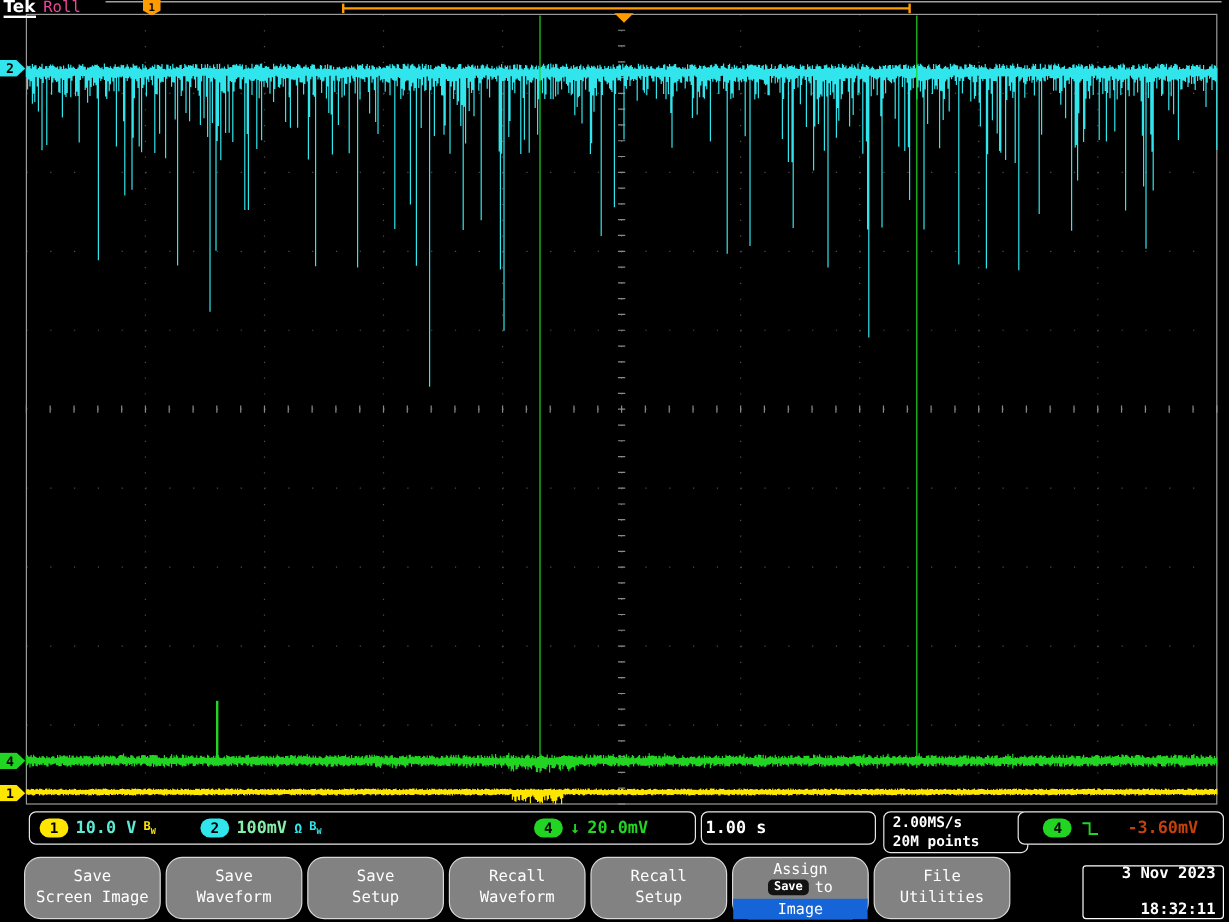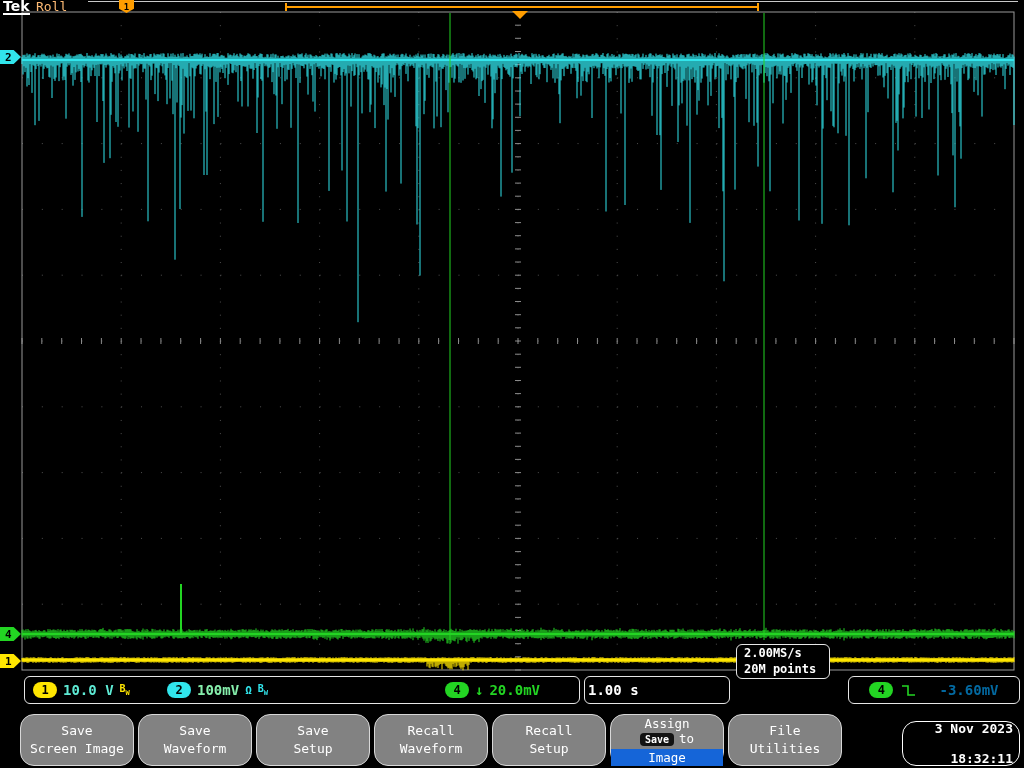--- a/index.html
+++ b/index.html
@@ -3,21 +3,21 @@
 <meta charset="utf-8">
 <style>
   *{margin:0;padding:0;box-sizing:border-box}
   html,body{width:1024px;height:768px;background:#000;overflow:hidden;
     font-family:"DejaVu Sans Mono",monospace;position:relative}
   .abs{position:absolute}
 
   
   #tek-logo{left:3px;top:0;font-family:"DejaVu Sans",sans-serif;font-size:14px;font-weight:bold;
     color:#fff;border-bottom:2px solid #fff;line-height:13px;z-index:5}
-  #roll-label{left:36px;top:0;font-size:13px;color:#fdba74;line-height:13px;z-index:5}
+  #roll-label{left:36px;top:0;font-size:13px;color:#ec4899;line-height:13px;z-index:5}
   #topline{top:1px;left:88px;width:930px;height:1px;background:#c8c8c8;z-index:2}
   #trig-flag{left:119px;top:0;width:15px;height:13px;color:#000;font-size:9px;font-weight:bold;
     display:flex;align-items:center;justify-content:center;z-index:6;
     clip-path:polygon(0 0,100% 0,100% 68%,50% 100%,0 68%)}
 
   
   #scope{position:absolute;left:0;top:0;z-index:1}
 
   
   .chmark{position:absolute;left:0;width:21px;height:14px;display:flex;align-items:center;
@@ -32,36 +32,36 @@
   .rg{position:absolute;top:0;height:100%;display:flex;align-items:center;gap:6px}
   #rg1{left:8px}#rg2{left:142px}#rg4{left:420px}
   .pill{display:inline-flex;align-items:center;justify-content:center;min-width:24px;height:16px;
     border-radius:8px;color:#000;font-weight:bold;font-size:12px;padding:0 4px}
   .rtxt{font-size:14px;font-weight:bold;letter-spacing:0}
   .omega{font-size:11px;font-weight:bold}
   .bw{font-size:10px;font-weight:bold}
   .bw sub{font-size:7px}
   #ro-h{left:584px;top:676px;width:146px;height:28px;padding-left:3px;font-size:14px;
     font-weight:bold;color:#fff}
-  #ro-sr{left:736px;top:644px;width:94px;height:35px;flex-direction:column;
+  #ro-sr{left:736px;top:676px;width:121px;height:35px;flex-direction:column;
     align-items:flex-start;justify-content:center;padding-left:7px;font-size:12px;
     font-weight:bold;color:#fff;line-height:1.3}
   #ro-trig{left:848px;top:676px;width:172px;height:28px;justify-content:center;gap:8px}
 
   
   .mbtn{position:absolute;top:714px;width:114px;height:52px;background:#828282;
     border:1px solid #d8d8d8;border-radius:14px;color:#fff;display:flex;flex-direction:column;
     align-items:center;justify-content:center;font-size:13px;line-height:1.35;cursor:pointer;z-index:5}
   .mbtn.assign{justify-content:space-between;padding-top:2px;font-size:12.5px;line-height:1.15}
   .arow{display:flex;align-items:center;gap:5px;margin:1px 0}
   .savebadge{background:#121212;color:#fff;border-radius:4px;font-size:10px;
     padding:0 5px;line-height:13px;font-weight:bold}
   .imghl{background:#1565d8;width:100%;text-align:center;line-height:17px;margin-top:1px}
 
-  #datetime{left:902px;top:721px;width:118px;height:45px;border:1px solid #fff;border-radius:14px;
+  #datetime{left:902px;top:721px;width:118px;height:45px;border:1px solid #fff;border-radius:3px;
     background:#000;color:#fff;font-size:13px;font-weight:bold;display:flex;flex-direction:column;
     align-items:flex-end;justify-content:center;padding-right:6px;gap:14px;line-height:1.2;z-index:5}
 </style>
 </head>
 <body>
 
 <svg id="scope" width="1024" height="768">
     <line x1="121.2" y1="12" x2="121.2" y2="670" stroke="#4f4f4f" stroke-width="1" stroke-dasharray="1 12.16"></line>
     <line x1="220.4" y1="12" x2="220.4" y2="670" stroke="#4f4f4f" stroke-width="1" stroke-dasharray="1 12.16"></line>
     <line x1="319.6" y1="12" x2="319.6" y2="670" stroke="#4f4f4f" stroke-width="1" stroke-dasharray="1 12.16"></line>
@@ -133,21 +133,21 @@
 <div class="robox" id="ro-sr">
   <span>2.00MS/s</span>
   <span>20M points</span>
 </div>
 
 <div class="robox" id="ro-trig">
   <span class="pill" id="pillT" style="background: rgb(35, 213, 35);">4</span>
   <svg width="15" height="13">
     <path d="M1 2 H7 V11 H14" fill="none" stroke="#23d523" stroke-width="1.6"></path>
   </svg>
-  <span class="rtxt c4" style="color: #0369a1; margin-left: 15px;">-3.60mV</span>
+  <span class="rtxt c4" style="color: #c2410c; margin-left: 15px;">-3.60mV</span>
 </div>
 
 <div class="mbtn" style="left:20px">
   <span>Save</span>
   <span>Screen Image</span>
 </div>
 <div class="mbtn" style="left:138px">
   <span>Save</span>
   <span>Waveform</span>
 </div>

